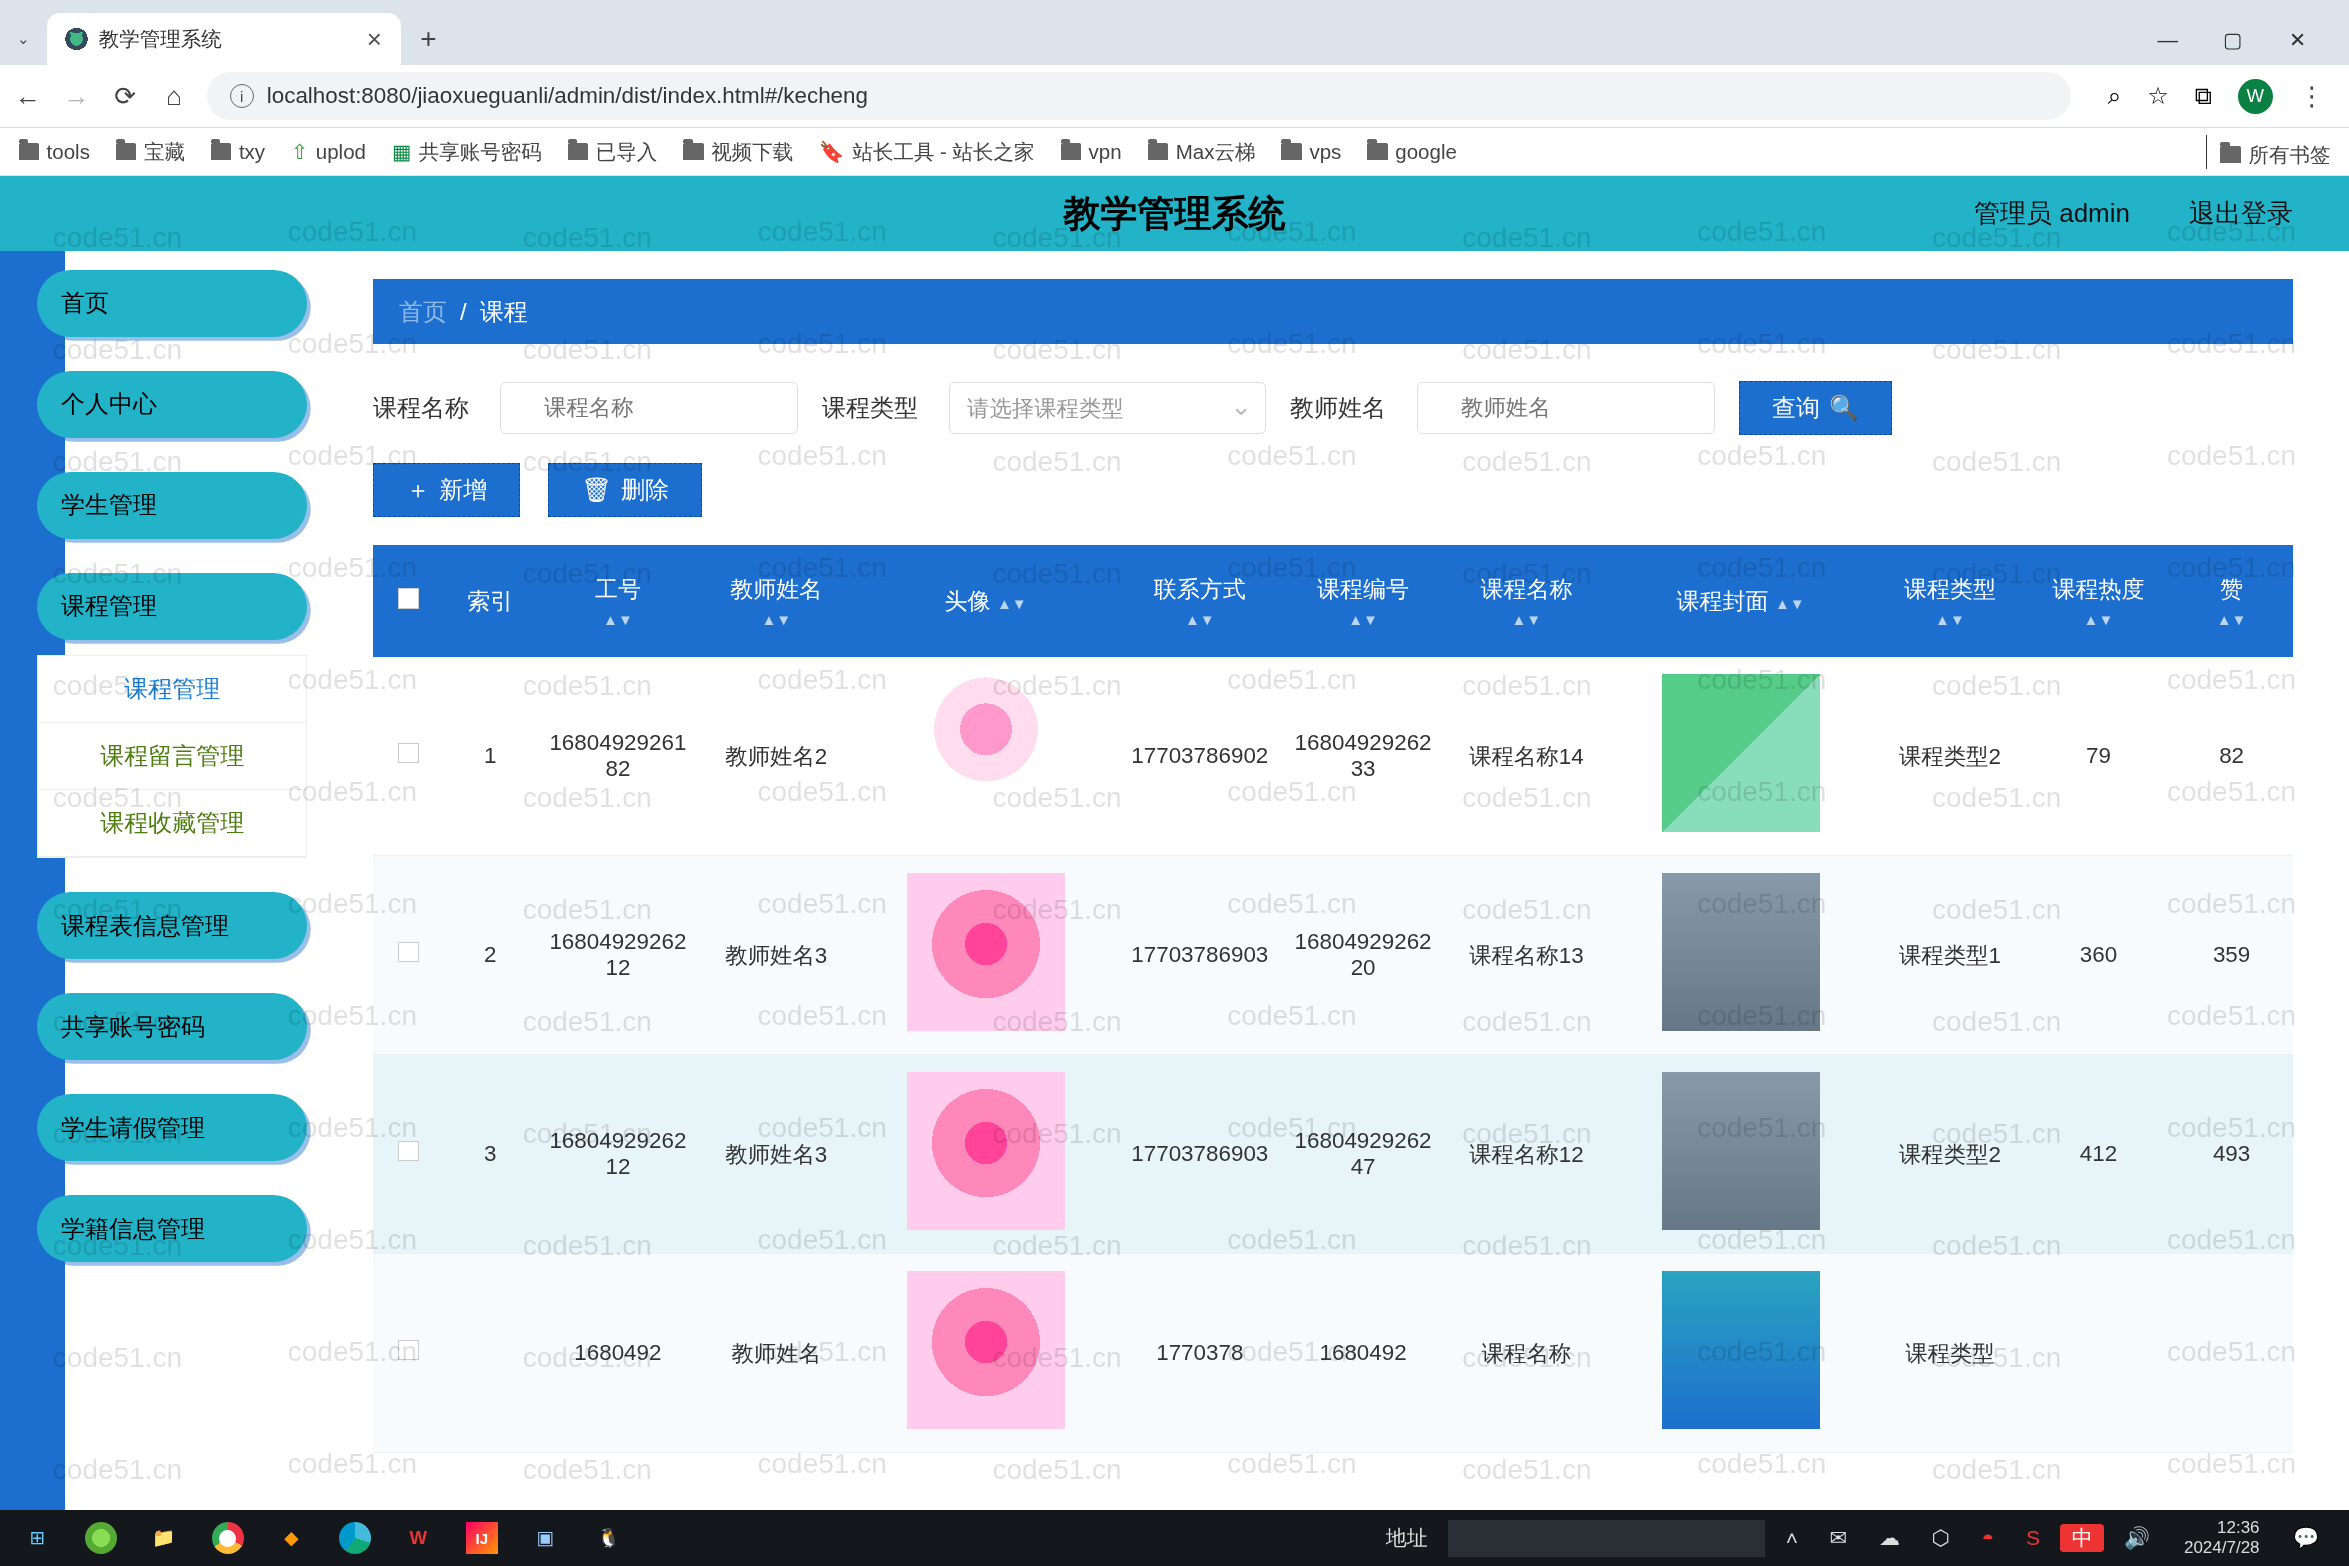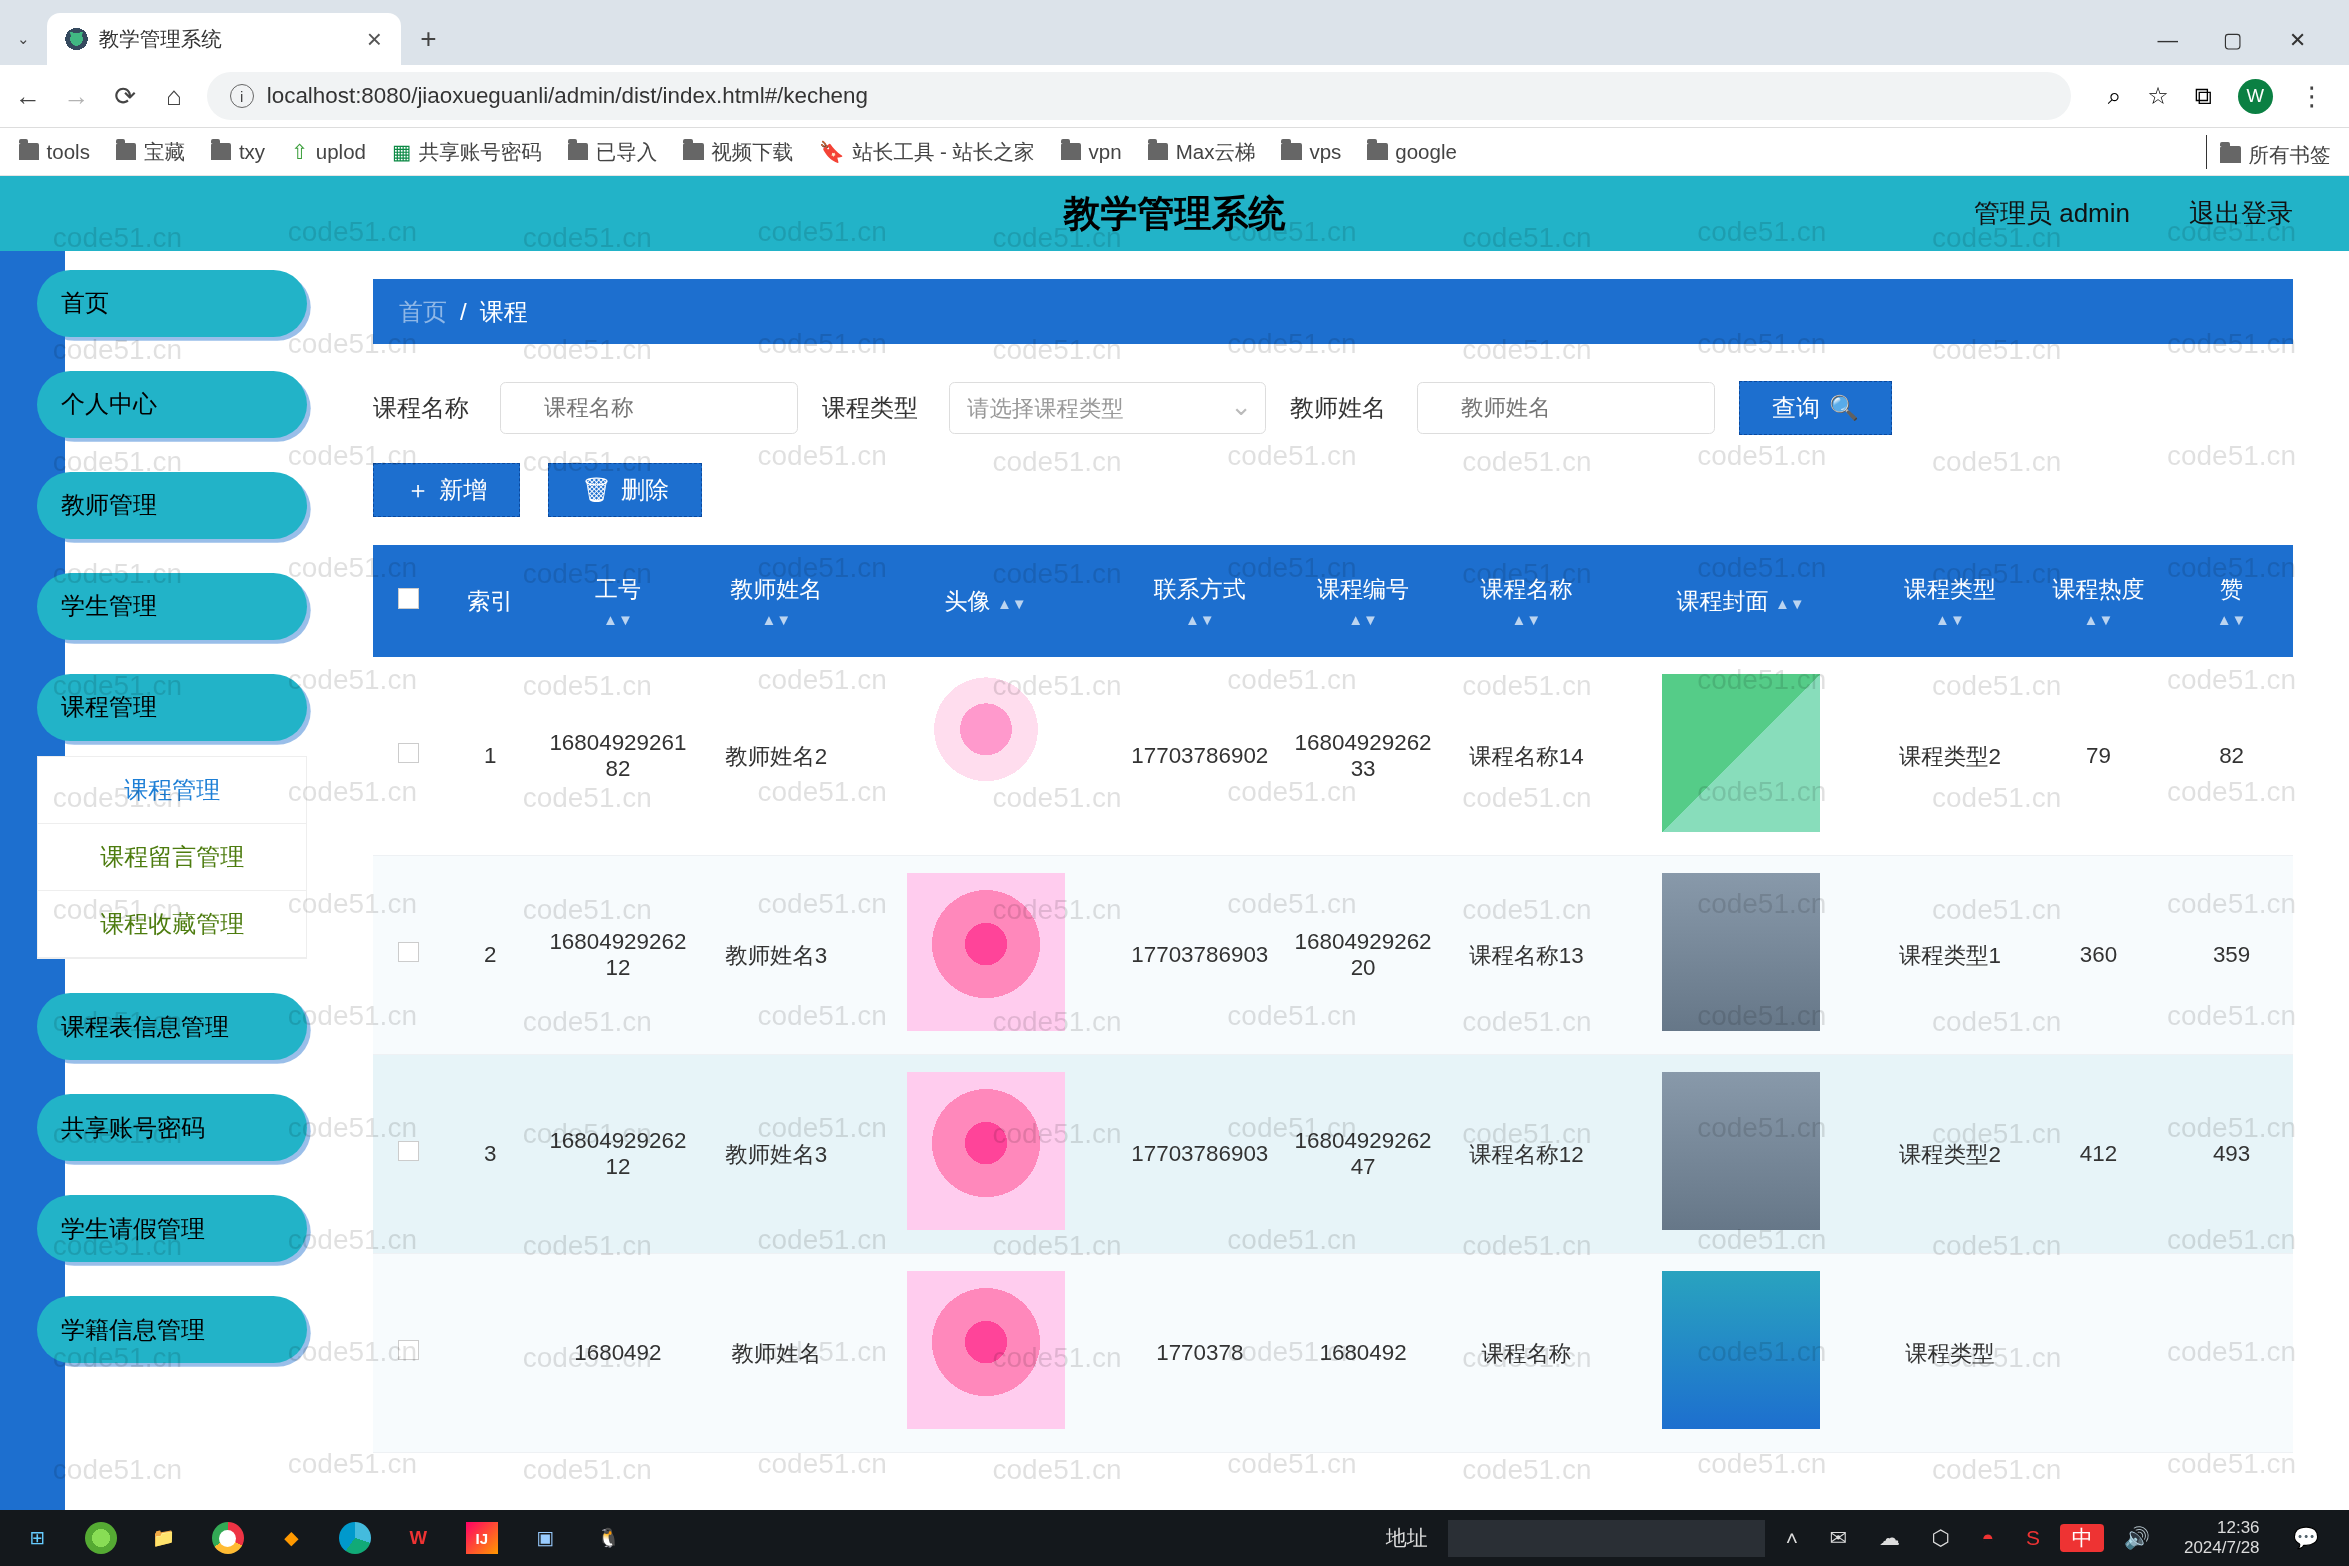--- a/index.html
+++ b/index.html
@@ -307,21 +307,20 @@
         <div class="topright">
           <span>管理员 admin</span>
           <span>退出登录</span>
         </div>
       </div>
       <div class="body">
         <div class="sidebar">
           <div class="sideblue"></div>
           <div class="navbtn2">首页</div>
           <div class="navbtn2">个人中心</div>
-          <div class="navbtn2">教师管理</div>
           <div class="navbtn2">学生管理</div>
           <div class="navbtn2">课程管理</div>
           <div class="submenu">
             <div class="subitem">课程管理</div>
             <div class="subitem n">课程留言管理</div>
             <div class="subitem n">课程收藏管理</div>
           </div>
           <div class="navbtn2">课程表信息管理</div>
           <div class="navbtn2">共享账号密码</div>
           <div class="navbtn2">学生请假管理</div>

